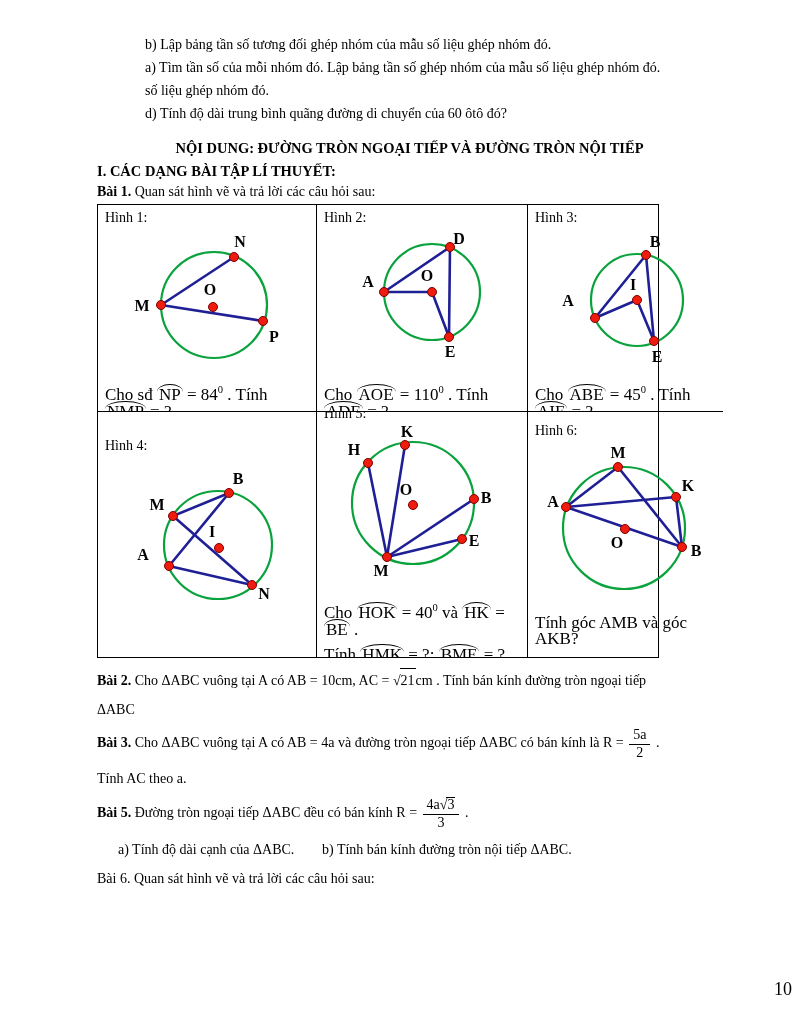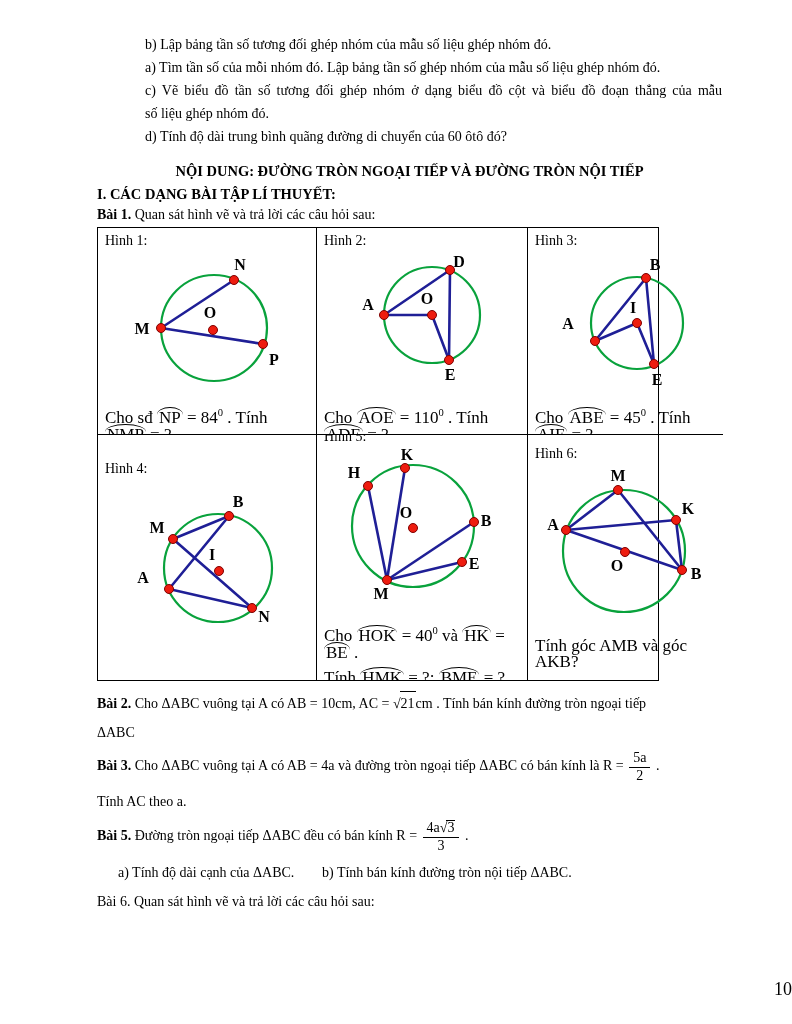--- a/index.html
+++ b/index.html
@@ -61,21 +61,20 @@
   .page-number{position:absolute;left:0;right:0;bottom:24px;text-align:right;font-size:18px;}
 </style>
 </head>
 <body>
 
 <div class="page">
 
   <div class="intro">
     <div class="intro-line">b) Lập bảng tần số tương đối ghép nhóm của mẫu số liệu ghép nhóm đó.</div>
     <div class="intro-line">a) Tìm tần số của mỗi nhóm đó. Lập bảng tần số ghép nhóm của mẫu số liệu ghép nhóm đó.</div>
-    <div class="intro-line stretch">c) Vẽ biểu đồ tần số tương đối ghép nhóm ở dạng biểu đồ cột và biểu đồ đoạn thẳng của mẫu</div>
     <div class="intro-line">số liệu ghép nhóm đó.</div>
     <div class="intro-line">d) Tính độ dài trung bình quãng đường di chuyển của 60 ôtô đó?</div>
   </div>
 
   <div class="heading">NỘI DUNG: ĐƯỜNG TRÒN NGOẠI TIẾP VÀ ĐƯỜNG TRÒN NỘI TIẾP</div>
   <div class="section-heading">I. CÁC DẠNG BÀI TẬP LÍ THUYẾT:</div>
   <div class="bai1-line"><span class="bold">Bài 1.</span><span> Quan sát hình vẽ và trả lời các câu hỏi sau:</span></div>
 
   <div class="figtable">
     <div class="row1">

